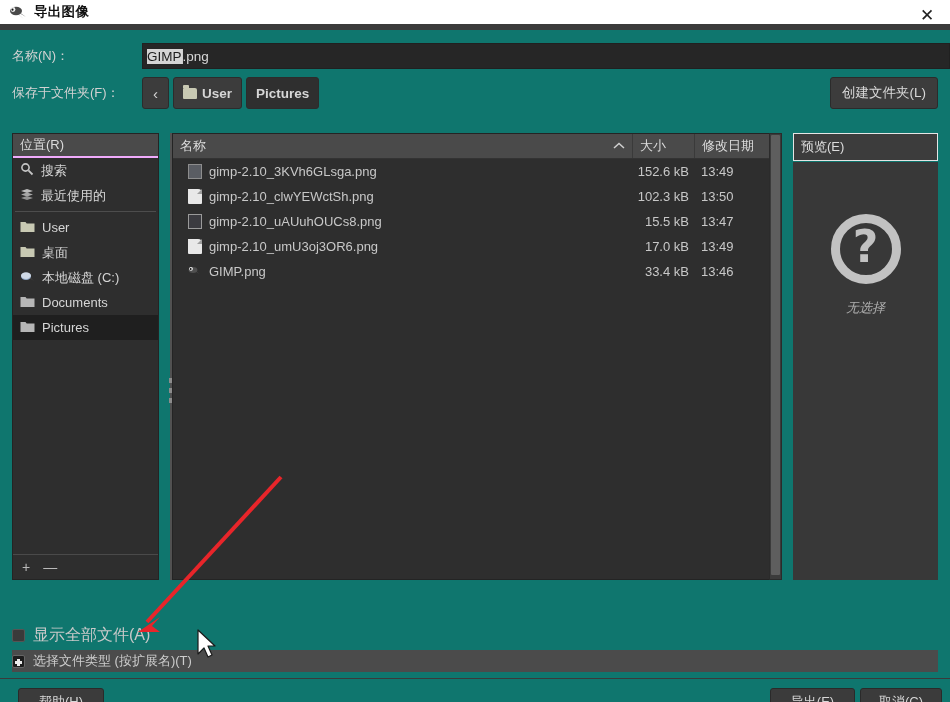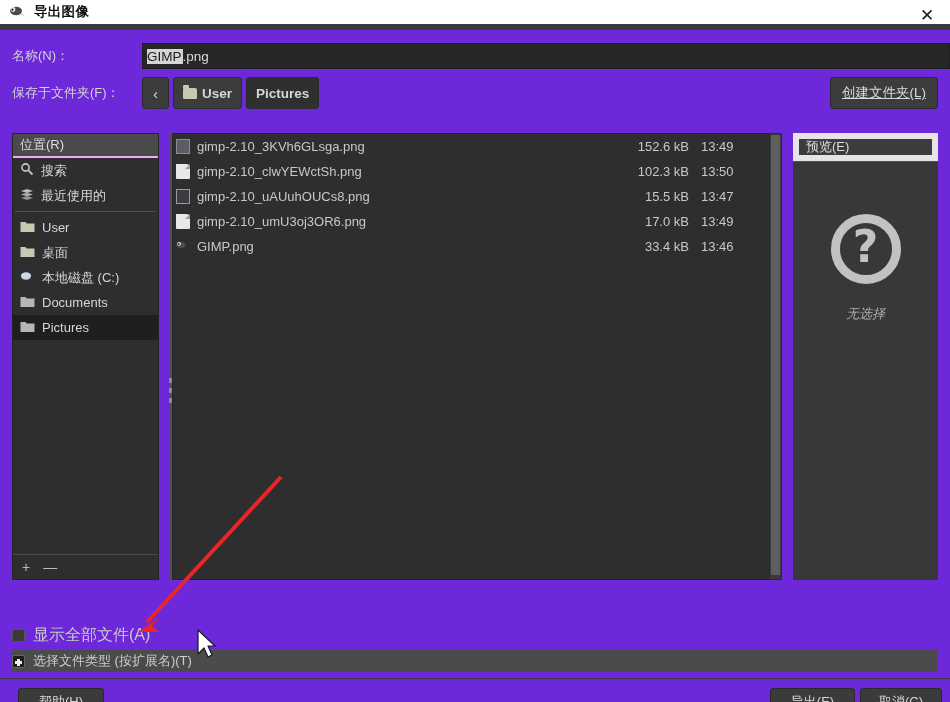--- a/index.html
+++ b/index.html
@@ -25,21 +25,21 @@
   }
   #titlebar .tb-close {
     position: absolute; right: 0; top: 0; width: 46px; height: 30px;
     display: flex; align-items: center; justify-content: center;
     color: #222; font-size: 17px; line-height: 1;
   }
 
   
   #dialog {
     position: absolute; left: 0; top: 30px; width: 950px; height: 672px;
-    background: #6d28d9;
+    background: #0f766e;
   }
 
   
   .form-row { position: absolute; display: flex; align-items: center; }
   .form-label { color: #d2d2d2; font-size: 13px; }
 
   #name-row { left: 12px; top: 13px; width: 926px; height: 26px; }
   #name-label { width: 110px; }
   #name-entry {
     position: absolute; left: 130px; top: 0; width: 808px; height: 26px;
@@ -70,21 +70,21 @@
     position: relative; display: inline-block;
   }
   .crumb .folder-ico::before {
     content: ""; position: absolute; left: 0; top: -3px; width: 6px; height: 3px;
     background: #c8c9b3; border-radius: 1px 1px 0 0;
   }
   #create-folder-btn {
     position: absolute; right: 12px; top: 47px; height: 32px;
     background: #3c3c3c; border: 1px solid #2b2b2b; border-radius: 3px;
     display: flex; align-items: center; padding: 0 11px;
-    color: #d9d9d9; font-size: 13.5px; text-decoration: underline;
+    color: #d9d9d9; font-size: 13.5px;
   }
 
   
   #main { position: absolute; left: 12px; top: 103px; width: 926px; height: 447px; }
 
   
   #places {
     position: absolute; left: 0; top: 0; width: 147px; height: 447px;
     background: #2e2e2e; border: 1px solid #242424;
     display: flex; flex-direction: column;
@@ -127,21 +127,21 @@
   .fl-col {
     display: flex; align-items: center; color: #dcdcdc; font-size: 13px;
     border-right: 1px solid #3a3a3a; padding-left: 7px;
   }
   .fl-col.name { width: 460px; justify-content: space-between; padding-right: 7px; }
   .fl-col.size { width: 62px; }
   .fl-col.date { width: 74px; border-right: none; }
   .sort-arrow { font-size: 10px; color: #cfcfcf; }
 
   .fl-row { display: flex; height: 25px; align-items: center; color: #c8c8c8; font-size: 13px; }
-  .fl-row .cname { width: 460px; display: flex; align-items: center; gap: 7px; padding-left: 3px; }
+  .fl-row .cname { width: 460px; display: flex; align-items: center; gap: 7px; padding-left: 15px; }
   .fl-row .csize { width: 62px; text-align: right; padding-right: 6px; }
   .fl-row .cdate { width: 74px; padding-left: 6px; }
 
   .ico { width: 14px; height: 15px; flex: none; position: relative; }
   .ico.doc { background: #e8e8e8; border-radius: 0 4px 1px 1px; }
   .ico.doc::after {
     content: ""; position: absolute; right: 0; top: 0;
     border-width: 0 0 5px 5px; border-style: solid;
     border-color: transparent transparent #9e9e9e transparent;
   }
@@ -157,37 +157,37 @@
   #fl-thumb {
     position: absolute; left: 1px; top: 1px; width: 9px; height: 440px;
     background: #5e5e5e; border-radius: 1px;
   }
 
   
   #preview {
     position: absolute; left: 781px; top: 0; width: 145px; height: 447px;
   }
   #preview-header {
-    height: 28px; background: #3c3c3c; border: 6px solid #e5e5e5;
+    height: 28px; background: #3c3c3c; border: 1px solid #e5e5e5;
     display: flex; align-items: center; padding-left: 7px;
     color: #dcdcdc; font-size: 13px;
   }
   #preview-body {
     position: absolute; left: 0; top: 29px; width: 145px; height: 418px;
     background: #383838;
     display: flex; flex-direction: column; align-items: center;
   }
   #q-icon {
     margin-top: 52px; width: 70px; height: 70px; border-radius: 50%;
     border: 9px solid #c2c2c2; display: flex; align-items: center; justify-content: center;
     color: #c2c2c2; font-size: 44px; font-weight: bold; font-family: "DejaVu Sans", sans-serif;
     line-height: 1;
   }
   #q-icon span { margin-top: -4px; }
-  #no-sel { margin-top: 21px; color: #b0b0b0; font-style: italic; font-size: 13px; }
+  #no-sel { margin-top: 15px; color: #b0b0b0; font-style: italic; font-size: 13px; }
 
   
   #opt-all {
     position: absolute; left: 12px; top: 594px; height: 22px;
     display: flex; align-items: center; gap: 8px;
   }
   .chk {
     width: 13px; height: 13px; background: #3a3a3a;
     border: 1px solid #555; border-radius: 2px;
   }
@@ -359,20 +359,36 @@
     </div>
 
     <div id="splitter">
       <div class="bar"></div>
       <div class="dot" style="top:245px"></div>
       <div class="dot" style="top:255px"></div>
       <div class="dot" style="top:265px"></div>
     </div>
 
     <div id="filelist">
+      <div id="fl-header">
+        <div class="fl-col name">
+          <span>名称</span>
+          <span class="sort-arrow">
+            <svg width="12" height="8" viewBox="0 0 12 8">
+                <path d="M1 6 L6 1.5 L11 6" fill="none" stroke="#d0d0d0" stroke-width="1.5"></path>
+              </svg>
+          </span>
+        </div>
+        <div class="fl-col size">
+          <span>大小</span>
+        </div>
+        <div class="fl-col date">
+          <span>修改日期</span>
+        </div>
+      </div>
 
       <div class="fl-row">
         <span class="cname">
           <span class="ico thumb"></span>
           <span>gimp-2.10_3KVh6GLsga.png</span>
         </span>
         <span class="csize">152.6 kB</span>
         <span class="cdate">13:49</span>
       </div>
 

